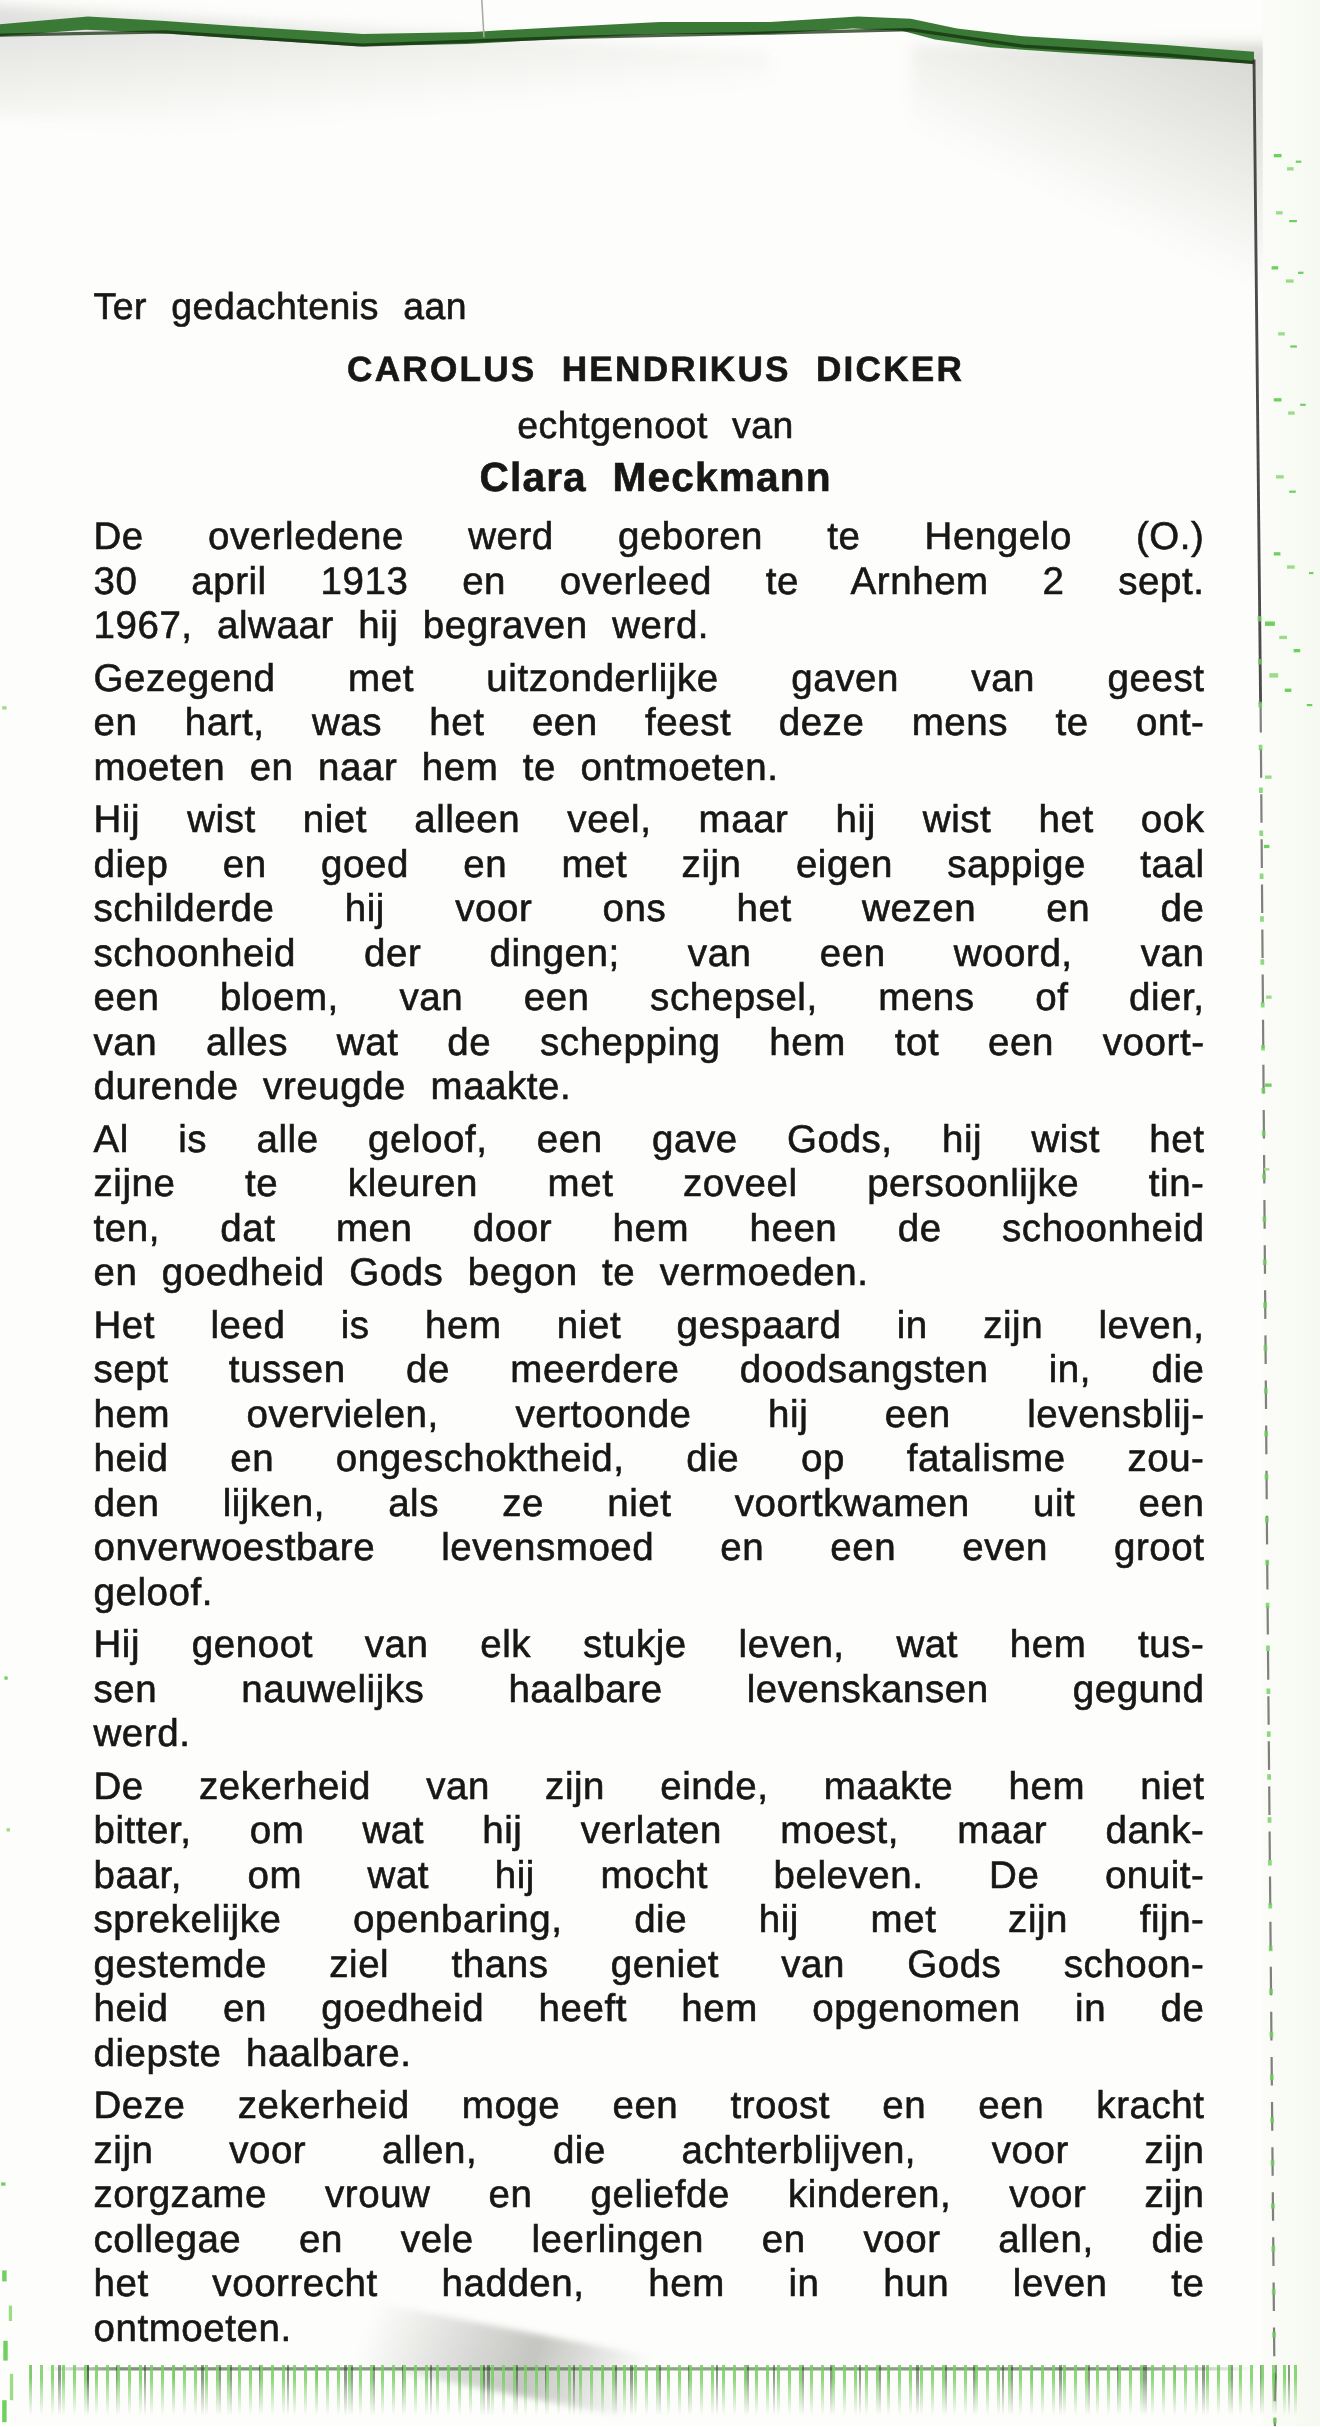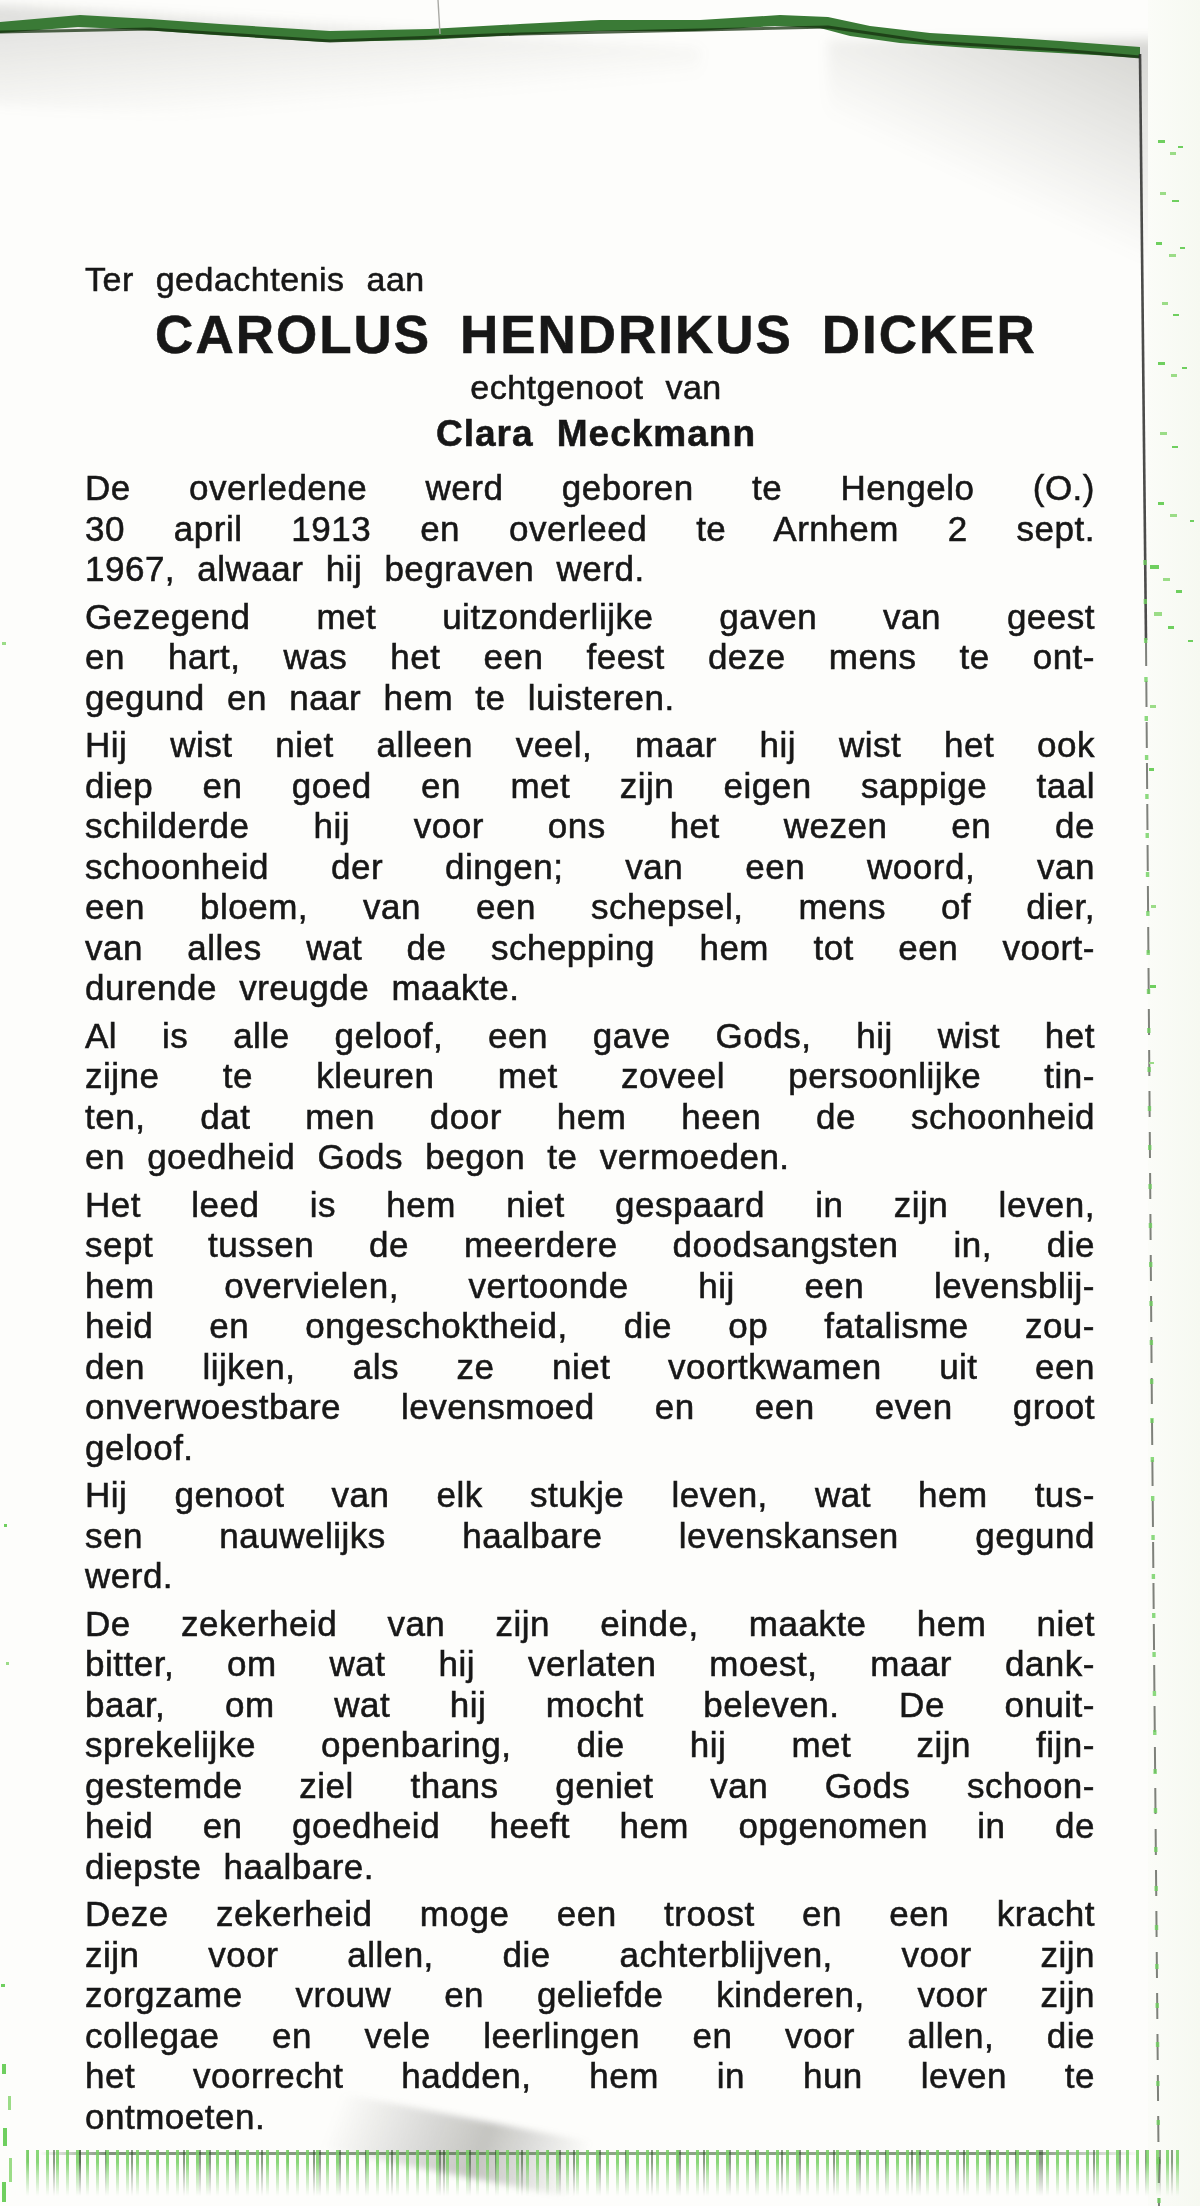--- a/index.html
+++ b/index.html
@@ -68,21 +68,21 @@
   }
 
   
   .card-text {
     position: absolute; left: 85px; top: 252px; width: 1022px;
     -webkit-text-stroke: 0.55px currentColor;
     letter-spacing: 0.5px;
     word-spacing: 12px;
   }
   .h-intro        { font-size: 34px; line-height: 54px; text-align: left; }
-  .h-name         { font-size: 53px; line-height: 58px; text-align: center; font-weight: 700; letter-spacing: 2px; }
+  .h-name         { font-size: 32px; line-height: 58px; text-align: center; font-weight: 700; letter-spacing: 2px; }
   .h-spouse-intro { font-size: 34px; line-height: 46px; text-align: center; }
   .h-spouse       { font-size: 37px; line-height: 48px; text-align: center; font-weight: 700; letter-spacing: 1px; }
 
   .body-text { margin-top: 10px; font-size: 35px; }
   .para { margin: 0 12px 7px 0; }
   .line {
     line-height: 40.5px;
     text-align: justify;
     text-align-last: justify;
     white-space: normal;
@@ -168,21 +168,21 @@
 
     <div class="body-text" id="paragraphs">
         <div class="para">
           <div class="line">De overledene werd geboren te Hengelo (O.)</div>
           <div class="line">30 april 1913 en overleed te Arnhem 2 sept.</div>
           <div class="line last">1967, alwaar hij begraven werd.</div>
         </div>
         <div class="para">
           <div class="line">Gezegend met uitzonderlijke gaven van geest</div>
           <div class="line">en hart, was het een feest deze mens te ont-</div>
-          <div class="line last">gegund en naar hem te luisteren.</div>
+          <div class="line last">moeten en naar hem te ontmoeten.</div>
         </div>
         <div class="para">
           <div class="line">Hij wist niet alleen veel, maar hij wist het ook</div>
           <div class="line">diep en goed en met zijn eigen sappige taal</div>
           <div class="line">schilderde hij voor ons het wezen en de</div>
           <div class="line">schoonheid der dingen; van een woord, van</div>
           <div class="line">een bloem, van een schepsel, mens of dier,</div>
           <div class="line">van alles wat de schepping hem tot een voort-</div>
           <div class="line last">durende vreugde maakte.</div>
         </div>

